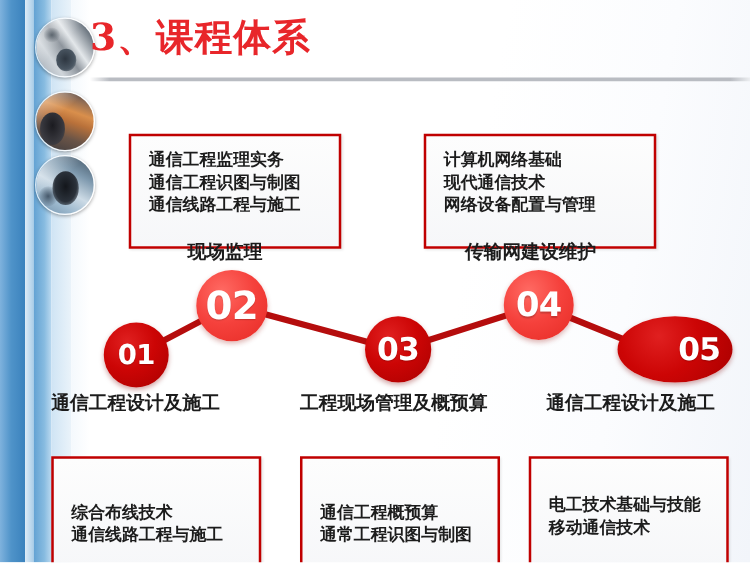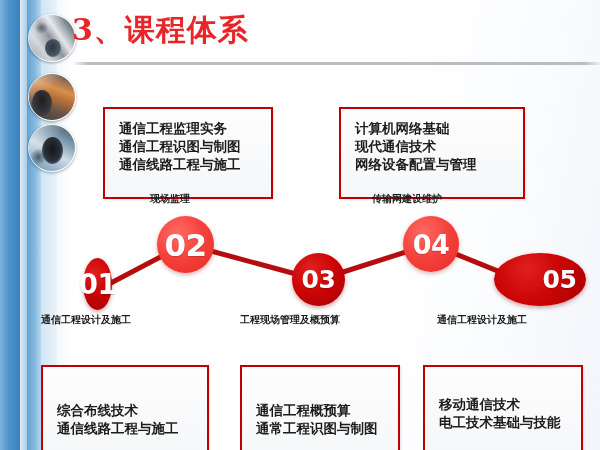--- a/index.html
+++ b/index.html
@@ -156,21 +156,21 @@
   .box-bot-1 { left: 41px;  top: 344px; width: 168px; height: 92px; }
   .box-bot-1 .lines { top: 34px; }
   .box-bot-2 { left: 240px; top: 344px; width: 160px; height: 96px; }
   .box-bot-2 .lines { top: 34px; }
   .box-bot-3 { left: 423px; top: 344px; width: 160px; height: 92px; }
   .box-bot-3 .lines { top: 28px; }
 
   
   .caption {
     position: absolute;
-    font-size: 10px;
+    font-size: 15px;
     font-weight: bold;
     color: #1c1c1c;
     white-space: nowrap;
     font-family: "DejaVu Serif", "Liberation Serif", serif;
   }
   .cap-top-2 { left: 150px; top: 192px; }
   .cap-top-4 { left: 372px; top: 192px; }
   .cap-bot-1 { left: 41px;  top: 313px; }
   .cap-bot-3 { left: 240px; top: 313px; }
   .cap-bot-5 { left: 437px; top: 313px; }
@@ -193,21 +193,21 @@
   }
   .node-dark {
     background: radial-gradient(circle at 36% 30%, #e02020 0%, #cc0505 45%, #a90000 100%);
     box-shadow: 0 2px 4px rgba(130,0,0,.35);
   }
   .node-light {
     background: radial-gradient(circle at 36% 30%, #ff6a63 0%, #f5413c 48%, #e62b25 100%);
     box-shadow: 0 2px 4px rgba(160,30,25,.32);
   }
 
-  .n1 { left: 83px;  top: 258px; width: 29px; height: 52px; font-size: 28px; }
+  .n1 { left: 83px;  top: 258px; width: 52px; height: 52px; font-size: 22px; }
   .n2 { left: 157px; top: 216px; width: 57px; height: 57px; font-size: 31px; }
   .n3 { left: 292px; top: 253px; width: 53px; height: 53px; font-size: 25px; }
   .n4 { left: 403px; top: 216px; width: 56px; height: 56px; font-size: 27px; }
   .n5 { left: 494px; top: 253px; width: 53px; height: 53px; font-size: 25px; padding-left: 39px; }
 </style>
 </head>
 <body>
 
 <div id="slide">
 
@@ -283,18 +283,18 @@
 
   <div class="course-box box-bot-2">
     <div class="lines">
       <div>通信工程概预算</div>
       <div>通常工程识图与制图</div>
     </div>
   </div>
 
   <div class="course-box box-bot-3">
     <div class="lines">
+      <div>电工技术基础与技能</div>
       <div>移动通信技术</div>
-      <div>电工技术基础与技能</div>
     </div>
   </div>
 
 </div>
 
 </body></html>

